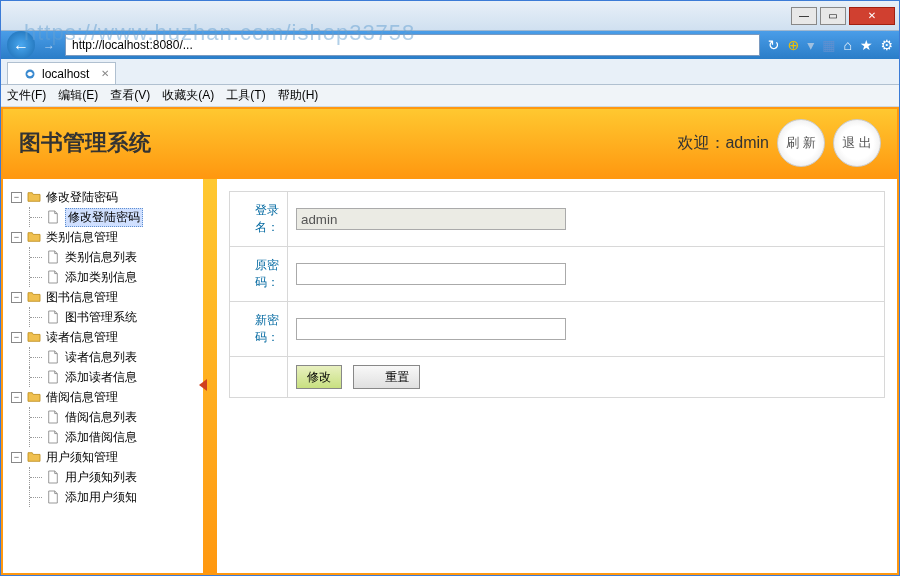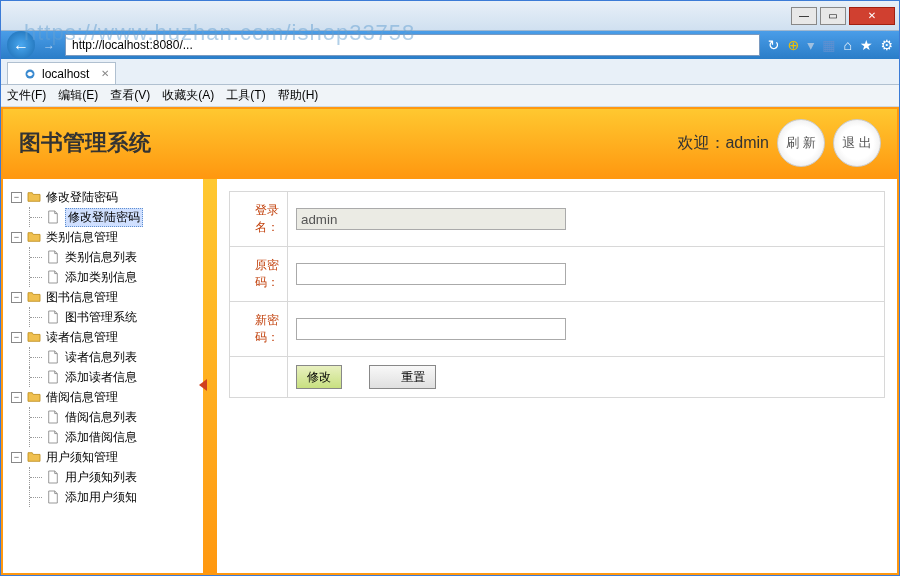--- a/index.html
+++ b/index.html
@@ -50,27 +50,27 @@
 .tlabel.selected { background: #d0e0ff; border: 1px dotted #6090d0; padding: 0 2px; }
 
 
 .divider { width: 14px; background: linear-gradient(#ffc830,#ff9810); position: relative; }
 .divider .handle { position: absolute; left: -4px; top: 200px; width: 0; height: 0; border-top: 6px solid transparent; border-bottom: 6px solid transparent; border-right: 8px solid #d04020; cursor: pointer; }
 
 
 .content { flex: 1; padding: 12px; background: #fff; overflow: auto; }
 .formtable { width: 100%; border-collapse: collapse; border: 1px solid #d8d8d8; }
 .formtable td { border: 1px solid #d8d8d8; padding: 10px 8px; vertical-align: middle; }
-.formtable td.label { width: 58px; text-align: right; color: #c2410c; }
+.formtable td.label { width: 58px; text-align: right; color: #0369a1; }
 .formtable input[type=text], .formtable input[type=password] { width: 270px; height: 22px; border: 1px solid #aaa; padding: 0 4px; }
 .formtable input[readonly] { background: #ebebe4; color: #555; }
 .btnrow td { padding: 8px; }
 .sbtn { height: 24px; padding: 0 10px; border: 1px solid #888; cursor: pointer; font-size: 12px; }
 .sbtn.submit { background: linear-gradient(#e8f0c0,#c8e080); }
-.sbtn.reset { background: linear-gradient(#f8f8f8,#e0e0e0); margin-left: 24px; padding-left: 31px; }
+.sbtn.reset { background: linear-gradient(#f8f8f8,#e0e0e0); margin-left: 8px; padding-left: 31px; }
 
 .watermark { position: absolute; top: 20px; left: 24px; font-size: 22px; color: rgba(100,160,210,0.5); font-family: Arial; pointer-events: none; letter-spacing: 1px; }
 </style>
 </head>
 <body>
 
 <div class="titlebar">
   <div class="winbtn">—</div>
   <div class="winbtn">▭</div>
   <div class="winbtn close">✕</div>

